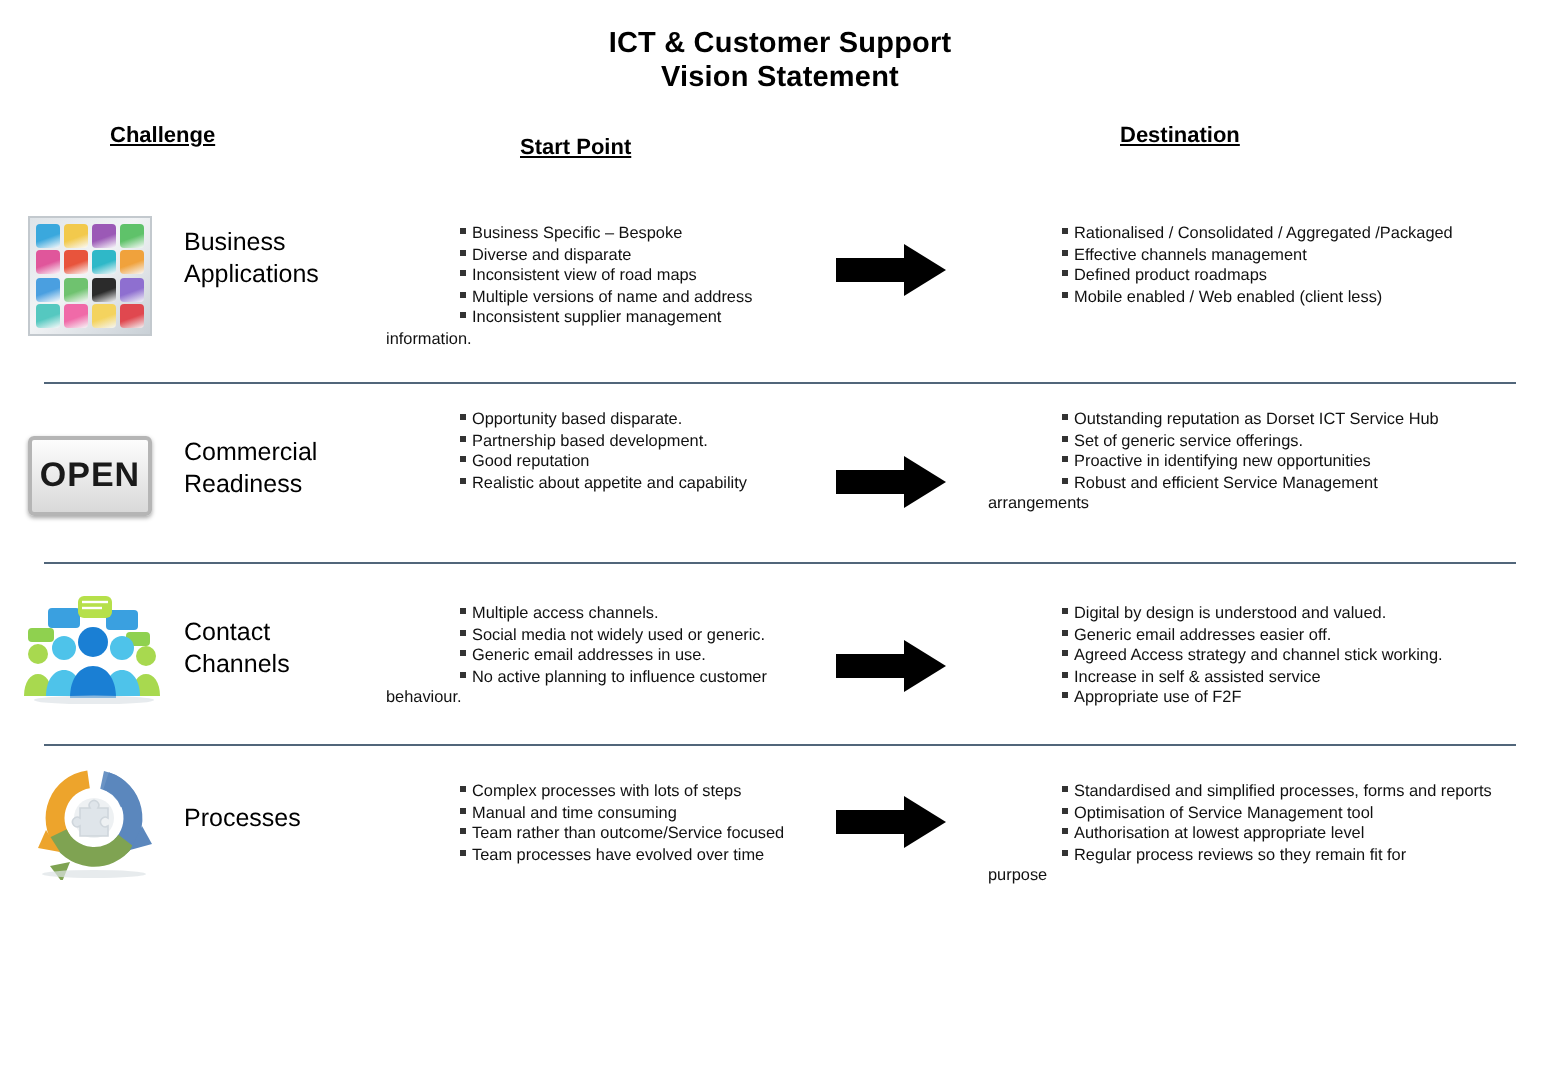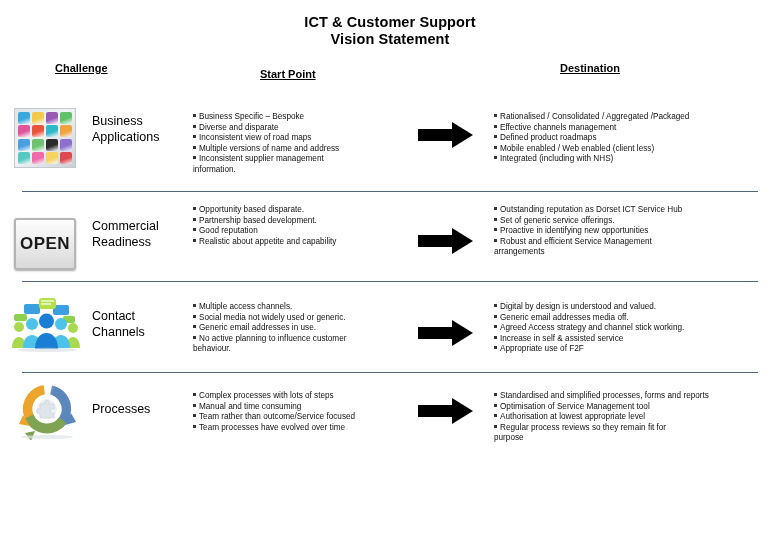--- a/index.html
+++ b/index.html
@@ -32,21 +32,21 @@
     border-top:1px solid #51667a;
   }
   .icon-cell{ position:absolute; }
   .label-cell{
     position:absolute; font-size:12.5px; line-height:15.5px; color:#000;
     width:95px;
   }
   .bullets{
     position:absolute; font-size:8.2px; line-height:10.6px; color:#111;
   }
-  .bullets .b{ white-space:nowrap; }
+  .bullets .b{ white-space:nowrap;margin-left:37px; }
   .bullets .b.wrap{ white-space:normal; }
   .bullets .sq{
     display:inline-block; width:3px; height:3px; background:#333;
     vertical-align:2px; margin-right:3px;
   }
   .cont{ display:block; margin-left:0px; }
 
   
   .arrow{ position:absolute; width:58px; height:26px; }
   .arrow .shaft{
@@ -63,21 +63,21 @@
     width:62px;height:60px;
     background:linear-gradient(135deg,#dfe4e8 0%,#f2f4f6 45%,#c9d0d6 100%);
     display:grid; grid-template-columns:repeat(4,1fr); grid-template-rows:repeat(4,1fr);
     gap:1.5px; padding:3px; box-sizing:border-box;
     border:1px solid #c3c9ce;
   }
   .appgrid i{ display:block; border-radius:2px; }
 
   
   .opensign{
-    width:62px;height:52px;
+    width:62px;height:40px;
     background:linear-gradient(#fdfdfd,#d9d9d9);
     border:2px solid #b5b5b5; border-radius:3px;
     display:flex;align-items:center;justify-content:center;
     box-shadow:0 1px 2px rgba(0,0,0,.35);
     box-sizing:border-box;
   }
   .opensign span{
     font-family:"Liberation Sans", sans-serif;
     font-weight:bold; font-size:17px; letter-spacing:.5px; color:#1a1a1a;
   }
@@ -131,21 +131,20 @@
       <div class="b wrap"><span class="sq"></span><span>Inconsistent view of road maps</span></div>
       <div class="b wrap"><span class="sq"></span><span>Multiple versions of name and address</span></div>
       <div class="b wrap"><span class="sq"></span><span>Inconsistent supplier management</span></div>
       <div class="cont">information.</div>
     </div>
     <div class="bullets" style="left: 494px; top: 112px; width: 262px;">
       <div class="b wrap"><span class="sq"></span><span>Rationalised / Consolidated / Aggregated /Packaged</span></div>
       <div class="b wrap"><span class="sq"></span><span>Effective channels management</span></div>
       <div class="b wrap"><span class="sq"></span><span>Defined product roadmaps</span></div>
       <div class="b wrap"><span class="sq"></span><span>Mobile enabled /  Web enabled (client less)</span></div>
-      <div class="b wrap"><span class="sq"></span><span>Integrated (including with NHS)</span></div>
     </div>
     <div class="arrow" style="left: 418px; top: 122px;">
       <div class="shaft"></div>
       <div class="head"></div>
     </div>
     <div class="row-sep" style="top: 191px;"></div>
     <div class="icon-cell" style="left: 14px; top: 218px;">
       <div class="opensign">
         <span>OPEN</span>
       </div>
@@ -202,21 +201,21 @@
     </div>
     <div class="bullets" style="left: 193px; top: 302px; width: 205px;">
       <div class="b wrap"><span class="sq"></span><span>Multiple access channels.</span></div>
       <div class="b wrap"><span class="sq"></span><span>Social media not widely used or generic.</span></div>
       <div class="b wrap"><span class="sq"></span><span>Generic email addresses in use.</span></div>
       <div class="b wrap"><span class="sq"></span><span>No active planning to influence customer</span></div>
       <div class="cont">behaviour.</div>
     </div>
     <div class="bullets" style="left: 494px; top: 302px; width: 262px;">
       <div class="b wrap"><span class="sq"></span><span>Digital by design is understood and valued.</span></div>
-      <div class="b wrap"><span class="sq"></span><span>Generic email addresses media off.</span></div>
+      <div class="b wrap"><span class="sq"></span><span>Generic email addresses easier off.</span></div>
       <div class="b wrap"><span class="sq"></span><span>Agreed Access strategy and channel stick working.</span></div>
       <div class="b wrap"><span class="sq"></span><span>Increase in self &amp; assisted service</span></div>
       <div class="b wrap"><span class="sq"></span><span>Appropriate use of F2F</span></div>
     </div>
     <div class="arrow" style="left: 418px; top: 320px;">
       <div class="shaft"></div>
       <div class="head"></div>
     </div>
     <div class="row-sep" style="top: 372px;"></div>
     <div class="icon-cell" style="left: 14px; top: 382px;">

